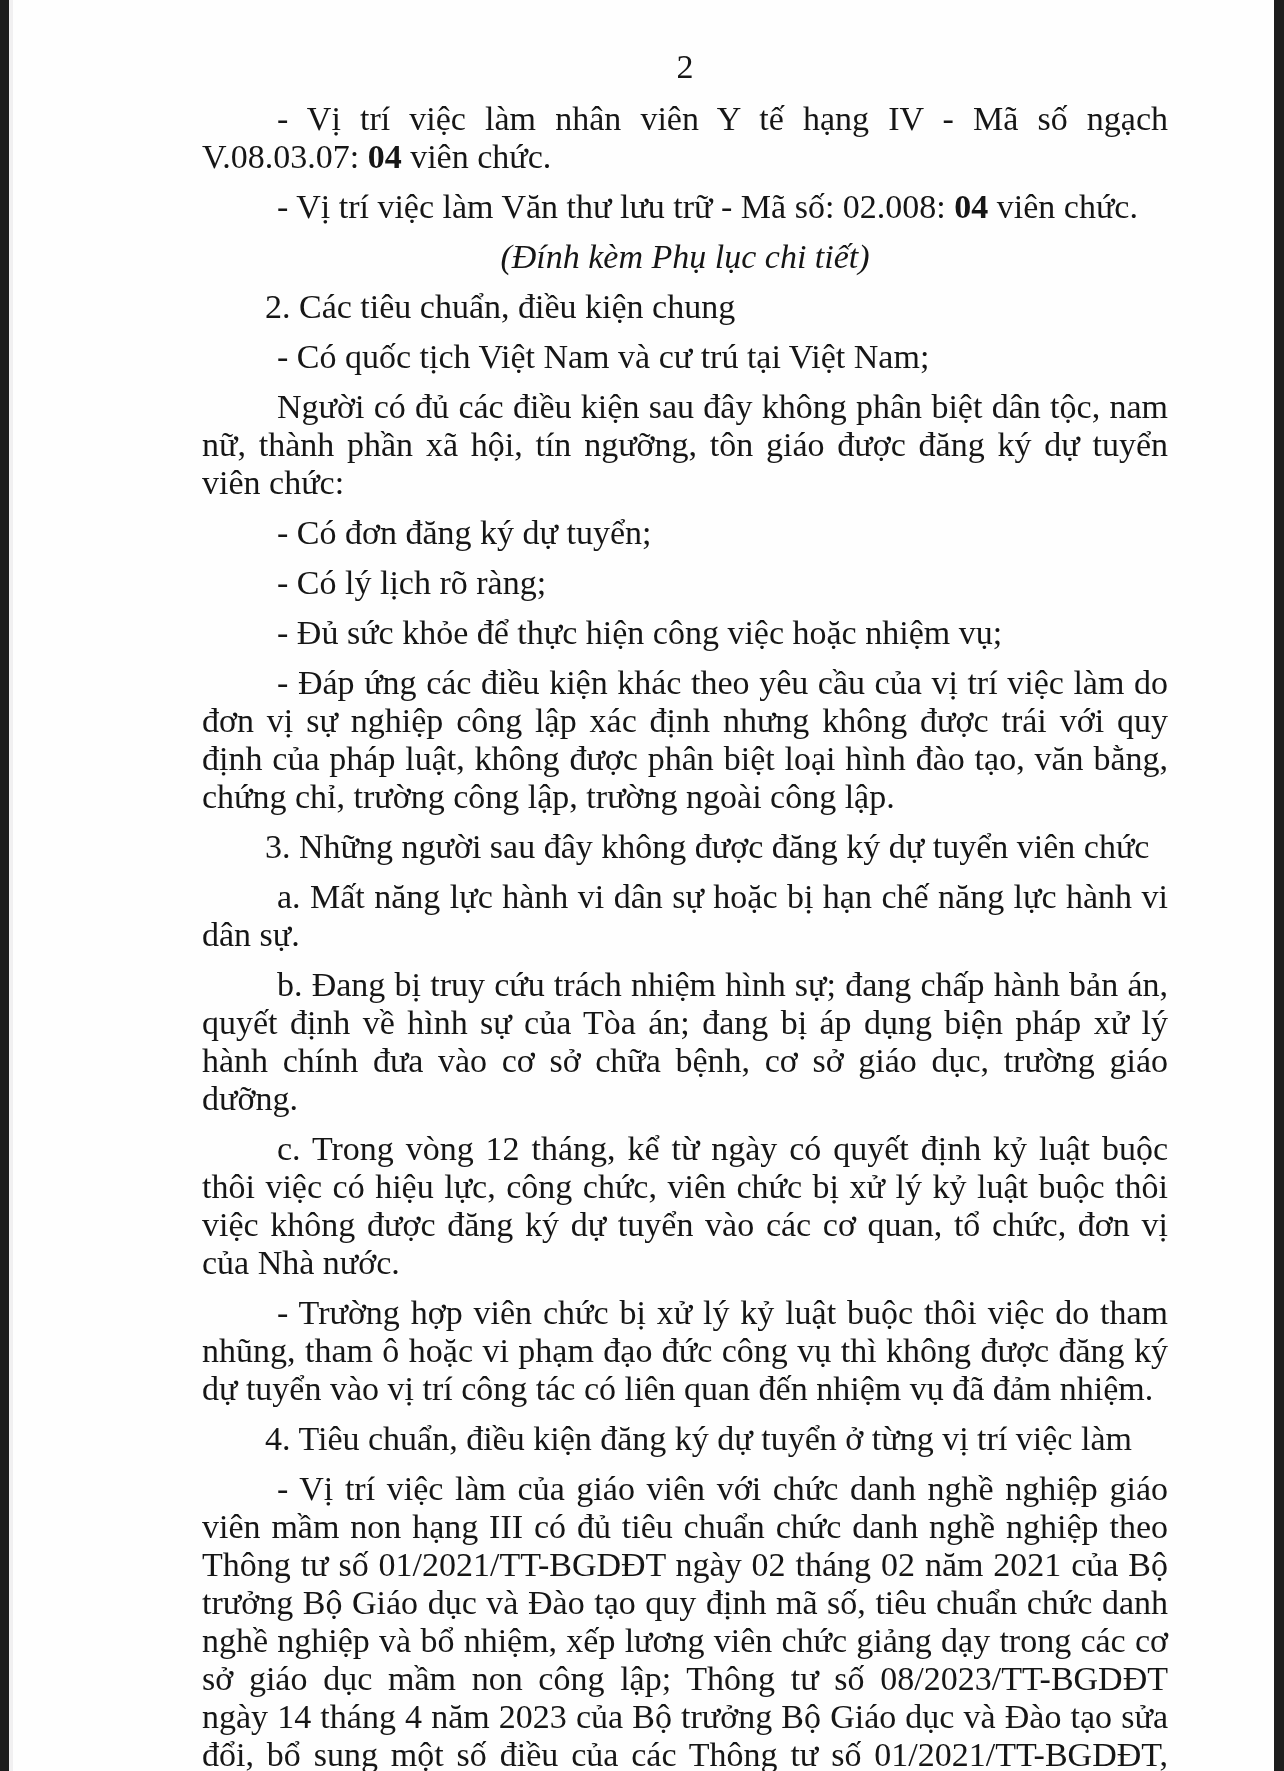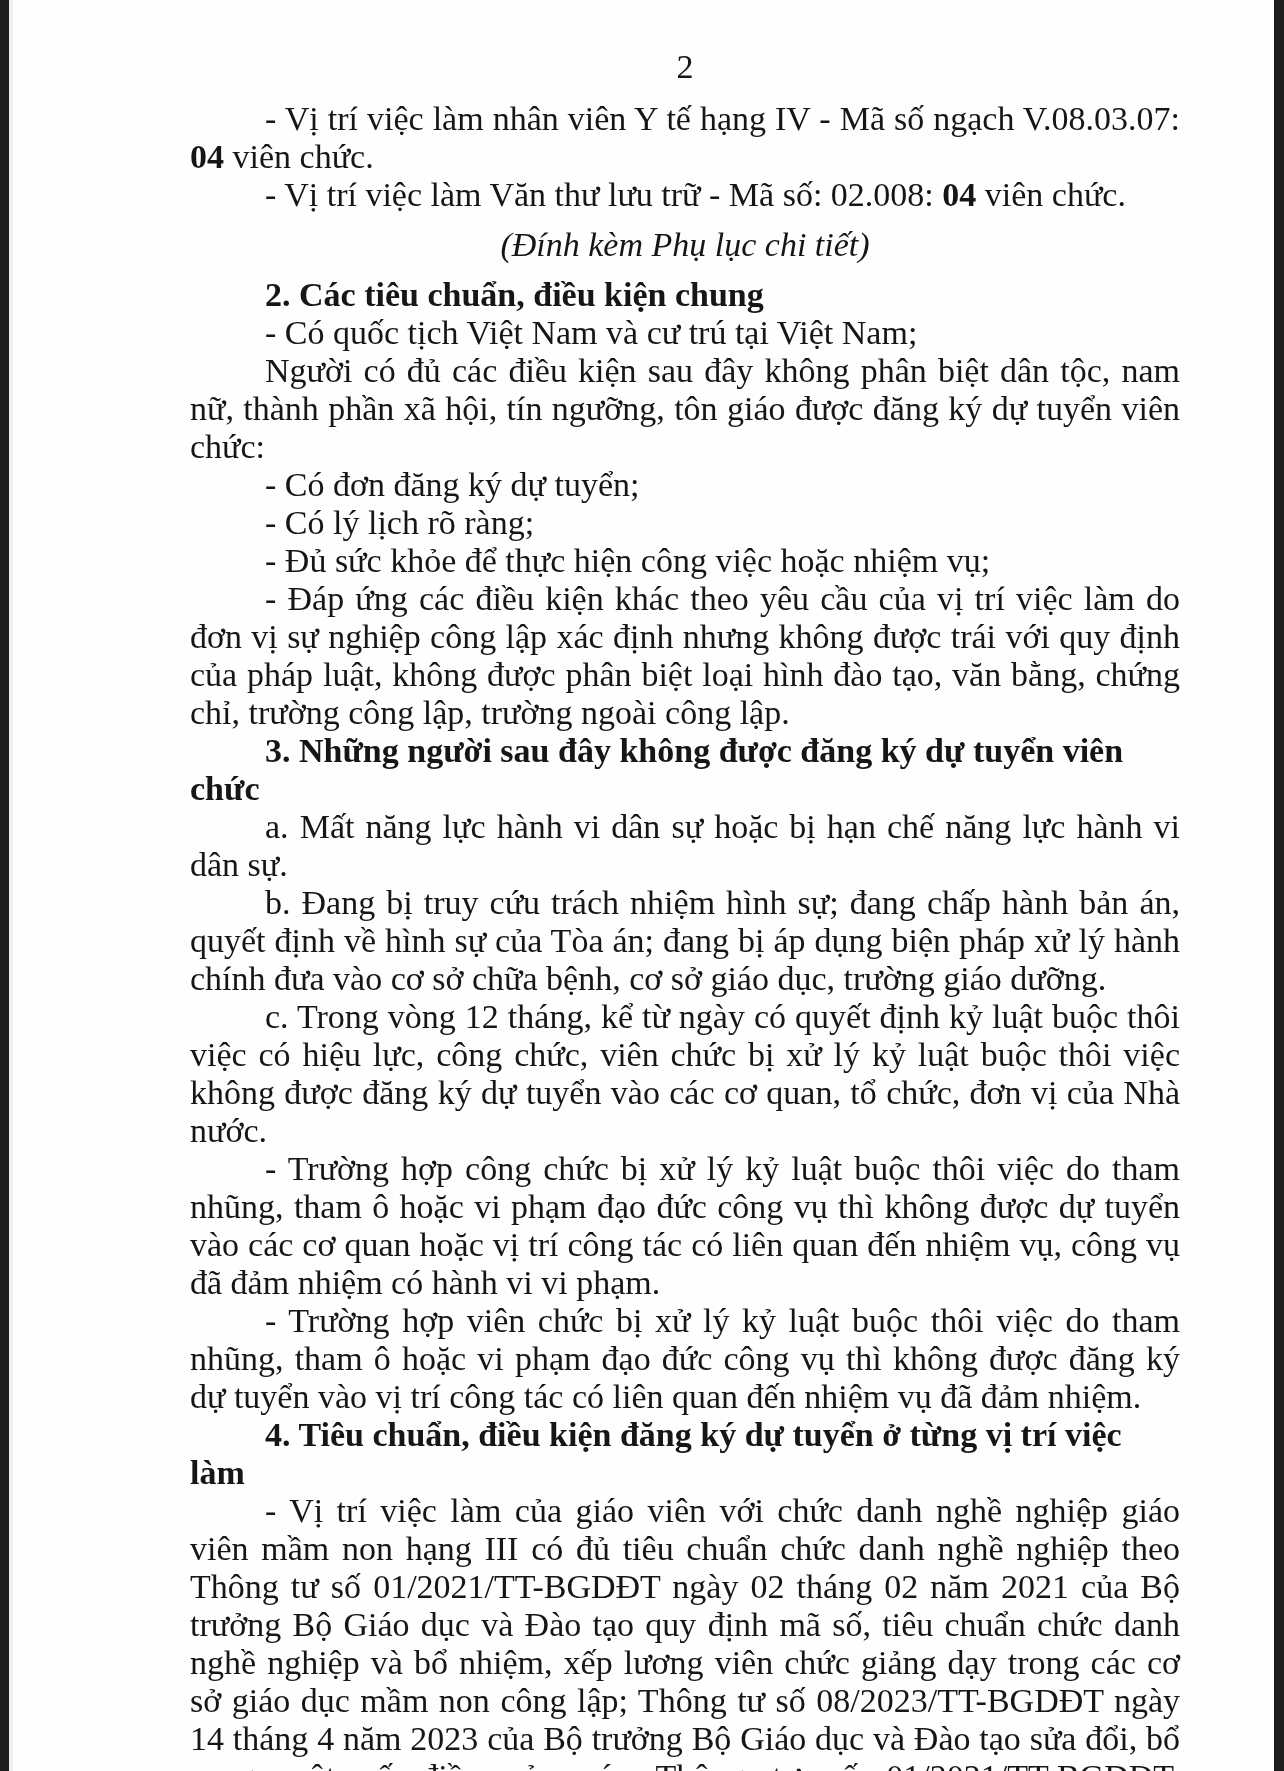--- a/index.html
+++ b/index.html
@@ -43,28 +43,28 @@
     font-size: 34px;
     line-height: 38px;
     text-align: justify;
   }
   .pagenum {
     text-align: center;
     text-indent: 0;
     margin: 0 0 14px 0;
   }
   .para {
-    margin: 0;
+    margin: 12px;
     text-indent: 75px;
     text-align: justify;
   }
   .heading {
     margin: 0;
     text-indent: 75px;
-    font-weight: bold;
+    font-weight: normal;
     text-align: left;
   }
   .center-italic {
     margin: 12px;
     text-indent: 0;
     text-align: center;
     font-style: italic;
   }
   .justify-last {
     text-align-last: justify;
@@ -89,19 +89,18 @@
         <div class="para"><span>- Có quốc tịch Việt Nam và cư trú tại Việt Nam;</span></div>
         <div class="para"><span>Người có đủ các điều kiện sau đây không phân biệt dân tộc, nam nữ, thành phần xã hội, tín ngưỡng, tôn giáo được đăng ký dự tuyển viên chức:</span></div>
         <div class="para"><span>- Có đơn đăng ký dự tuyển;</span></div>
         <div class="para"><span>- Có lý lịch rõ ràng;</span></div>
         <div class="para"><span>- Đủ sức khỏe để thực hiện công việc hoặc nhiệm vụ;</span></div>
         <div class="para"><span>- Đáp ứng các điều kiện khác theo yêu cầu của vị trí việc làm do đơn vị sự nghiệp công lập xác định nhưng không được trái với quy định của pháp luật, không được phân biệt loại hình đào tạo, văn bằng, chứng chỉ, trường công lập, trường ngoài công lập.</span></div>
         <div class="heading"><span>3. Những người sau đây không được đăng ký dự tuyển viên chức</span></div>
         <div class="para"><span>a. Mất năng lực hành vi dân sự hoặc bị hạn chế năng lực hành vi dân sự.</span></div>
         <div class="para"><span>b. Đang bị truy cứu trách nhiệm hình sự; đang chấp hành bản án, quyết định về hình sự của Tòa án; đang bị áp dụng biện pháp xử lý hành chính đưa vào cơ sở chữa bệnh, cơ sở giáo dục, trường giáo dưỡng.</span></div>
         <div class="para"><span>c. Trong vòng 12 tháng, kể từ ngày có quyết định kỷ luật buộc thôi việc có hiệu lực, công chức, viên chức bị xử lý kỷ luật buộc thôi việc không được đăng ký dự tuyển vào các cơ quan, tổ chức, đơn vị của Nhà nước.</span></div>
-        <div class="para"><span>- Trường hợp công chức bị xử lý kỷ luật buộc thôi việc do tham nhũng, tham ô hoặc vi phạm đạo đức công vụ thì không được dự tuyển vào các cơ quan hoặc vị trí công tác có liên quan đến nhiệm vụ, công vụ đã đảm nhiệm có hành vi vi phạm.</span></div>
         <div class="para"><span>- Trường hợp viên chức bị xử lý kỷ luật buộc thôi việc do tham nhũng, tham ô hoặc vi phạm đạo đức công vụ thì không được đăng ký dự tuyển vào vị trí công tác có liên quan đến nhiệm vụ đã đảm nhiệm.</span></div>
         <div class="heading"><span>4. Tiêu chuẩn, điều kiện đăng ký dự tuyển ở từng vị trí việc làm</span></div>
         <div class="para justify-last"><span>- Vị trí việc làm của giáo viên với chức danh nghề nghiệp giáo viên mầm non hạng III có đủ tiêu chuẩn chức danh nghề nghiệp theo Thông tư số 01/2021/TT-BGDĐT ngày 02 tháng 02 năm 2021 của Bộ trưởng Bộ Giáo dục và Đào tạo quy định mã số, tiêu chuẩn chức danh nghề nghiệp và bổ nhiệm, xếp lương viên chức giảng dạy trong các cơ sở giáo dục mầm non công lập; Thông tư số 08/2023/TT-BGDĐT ngày 14 tháng 4 năm 2023 của Bộ trưởng Bộ Giáo dục và Đào tạo sửa đổi, bổ sung một số điều của các Thông tư số 01/2021/TT-BGDĐT, 02/2021/TT-BGDĐT, 03/2021/TT-BGDĐT, 04/2021/TT-BGDĐT</span></div>
       </div>
   </div>
 </div>
 
 </body></html>

